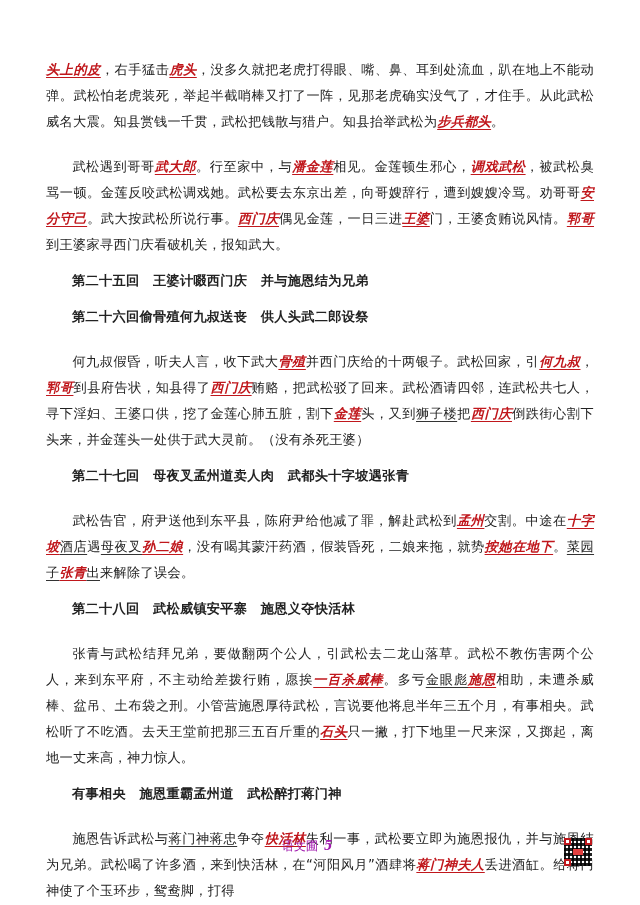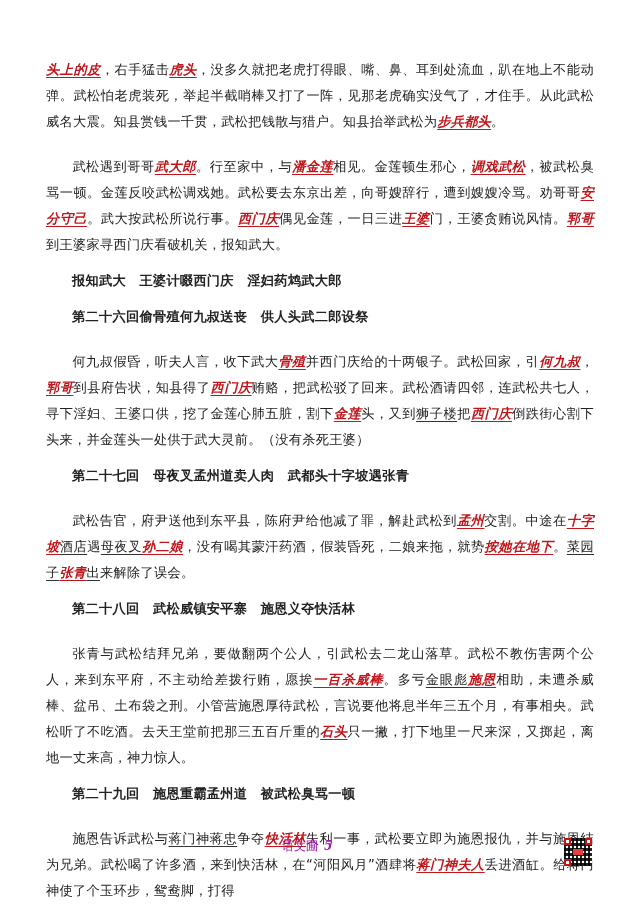--- a/index.html
+++ b/index.html
@@ -21,28 +21,28 @@
         background-blend-mode:multiply; }
   .qr .c { position:absolute; width:7px; height:7px; border:2px solid #c0171c; background:#fff; box-sizing:border-box; }
   .qr .mid { position:absolute; left:9px; top:11px; width:10px; height:6px; background:#e34040; }
 </style>
 </head>
 <body>
 
 <div class="page" id="doc">
     <p class="para" style="text-indent: 0px;"><span class="hl">头上的皮</span><span>，右手猛击</span><span class="hl">虎头</span><span>，没多久就把老虎打得眼、嘴、鼻、耳到处流血，趴在地上不能动弹。武松怕老虎装死，举起半截哨棒又打了一阵，见那老虎确实没气了，才住手。从此武松威名大震。知县赏钱一千贯，武松把钱散与猎户。知县抬举武松为</span><span class="hl">步兵都头</span><span>。</span></p>
     <p class="para"><span>武松遇到哥哥</span><span class="hl">武大郎</span><span>。行至家中，与</span><span class="hl">潘金莲</span><span>相见。金莲顿生邪心，</span><span class="hl">调戏武松</span><span>，被武松臭骂一顿。金莲反咬武松调戏她。武松要去东京出差，向哥嫂辞行，遭到嫂嫂冷骂。劝哥哥</span><span class="hl">安分守己</span><span>。武大按武松所说行事。</span><span class="hl">西门庆</span><span>偶见金莲，一日三进</span><span class="hl">王婆</span><span>门，王婆贪贿说风情。</span><span class="hl">郓哥</span><span>到王婆家寻西门庆看破机关，报知武大。</span></p>
-    <p class="head">报知武大　王婆计啜西门庆　淫妇药鸩武大郎</p>
+    <p class="head">第二十五回　王婆计啜西门庆　并与施恩结为兄弟</p>
     <p class="head">第二十六回偷骨殖何九叔送丧　供人头武二郎设祭</p>
     <p class="para"><span>何九叔假昏，听夫人言，收下武大</span><span class="hl">骨殖</span><span>并西门庆给的十两银子。武松回家，引</span><span class="hl">何九叔</span><span>，</span><span class="hl">郓哥</span><span>到县府告状，知县得了</span><span class="hl">西门庆</span><span>贿赂，把武松驳了回来。武松酒请四邻，连武松共七人，寻下淫妇、王婆口供，挖了金莲心肺五脏，割下</span><span class="hl">金莲</span><span>头，又到</span><span class="ul">狮子楼</span><span>把</span><span class="hl">西门庆</span><span>倒跌街心割下头来，并金莲头一处供于武大灵前。（没有杀死王婆）</span></p>
     <p class="head">第二十七回　母夜叉孟州道卖人肉　武都头十字坡遇张青</p>
     <p class="para"><span>武松告官，府尹送他到东平县，陈府尹给他减了罪，解赴武松到</span><span class="hl">孟州</span><span>交割。中途在</span><span class="hl">十字坡</span><span class="ul">酒店</span><span>遇</span><span class="ul">母夜叉</span><span class="hl">孙二娘</span><span>，没有喝其蒙汗药酒，假装昏死，二娘来拖，就势</span><span class="hl">按她在地下</span><span>。</span><span class="ul">菜园子</span><span class="hl">张青</span><span class="ul">出</span><span>来解除了误会。</span></p>
     <p class="head">第二十八回　武松威镇安平寨　施恩义夺快活林</p>
     <p class="para"><span>张青与武松结拜兄弟，要做翻两个公人，引武松去二龙山落草。武松不教伤害两个公人，来到东平府，不主动给差拨行贿，愿挨</span><span class="hl">一百杀威棒</span><span>。多亏</span><span class="ul">金眼彪</span><span class="hl">施恩</span><span>相助，未遭杀威棒、盆吊、土布袋之刑。小管营施恩厚待武松，言说要他将息半年三五个月，有事相央。武松听了不吃酒。去天王堂前把那三五百斤重的</span><span class="hl">石头</span><span>只一撇，打下地里一尺来深，又掷起，离地一丈来高，神力惊人。</span></p>
-    <p class="head">第二十九回　施恩重霸孟州道　被武松臭骂一顿</p>
+    <p class="head">有事相央　施恩重霸孟州道　武松醉打蒋门神</p>
     <p class="para"><span>施恩告诉武松与</span><span class="ul">蒋门神蒋忠</span><span>争夺</span><span class="hl">快活林</span><span>失利一事，武松要立即为施恩报仇，并与施恩结为兄弟。武松喝了许多酒，来到快活林，在“河阳风月”酒肆将</span><span class="hl">蒋门神夫人</span><span>丢进酒缸。给蒋门神使了个玉环步，鸳鸯脚，打得</span></p>
   </div>
 
 <div class="footer">
   <span>语文圃</span><span class="num">5</span>
 </div>
 
 <div class="qr">
   <div class="c" style="left:0;top:0"></div>
   <div class="c" style="right:0;top:0"></div>

